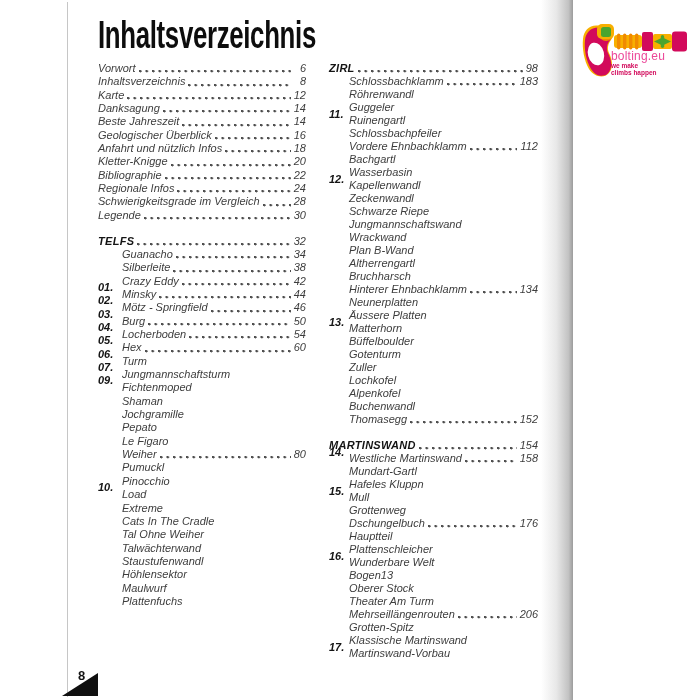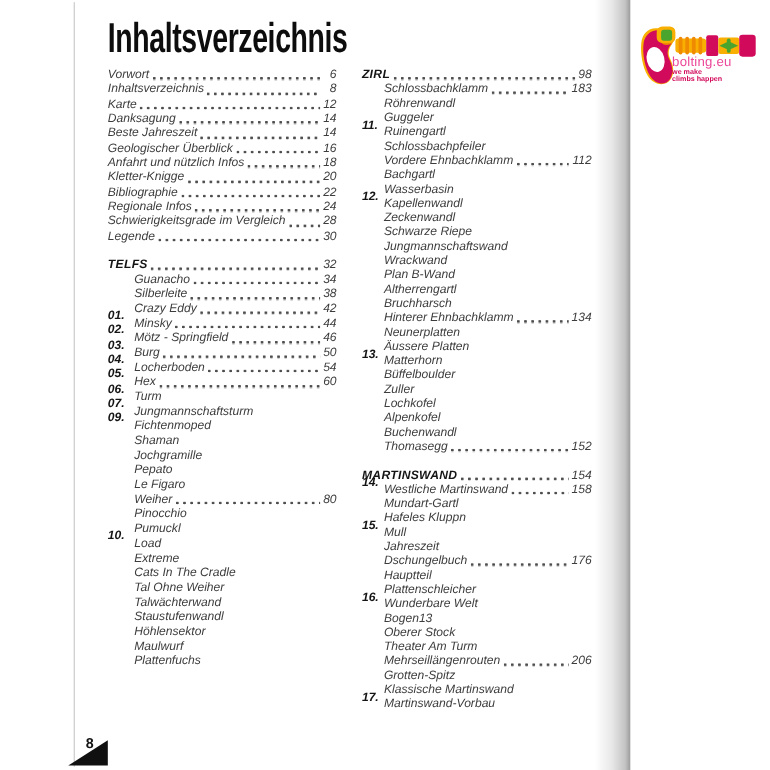--- a/index.html
+++ b/index.html
@@ -196,24 +196,24 @@
         <div class="row sub">
           <span class="lbl">Le Figaro</span>
         </div>
         <div class="row">
           <span class="num">10.</span>
           <span class="lbl">Weiher</span>
           <span class="leader"></span>
           <span class="pg">80</span>
         </div>
         <div class="row sub">
+          <span class="lbl">Pumuckl</span>
+        </div>
+        <div class="row sub">
           <span class="lbl">Pinocchio</span>
-        </div>
-        <div class="row sub">
-          <span class="lbl">Pumuckl</span>
         </div>
         <div class="row sub">
           <span class="lbl">Load</span>
         </div>
         <div class="row sub">
           <span class="lbl">Extreme</span>
         </div>
         <div class="row sub">
           <span class="lbl">Cats In The Cradle</span>
         </div>
@@ -310,20 +310,23 @@
         <div class="row sub">
           <span class="lbl">Äussere Platten</span>
         </div>
         <div class="row sub">
           <span class="lbl">Matterhorn</span>
         </div>
         <div class="row sub">
           <span class="lbl">Büffelboulder</span>
         </div>
         <div class="row sub">
+          <span class="lbl">Gotenturm</span>
+        </div>
+        <div class="row sub">
           <span class="lbl">Zuller</span>
         </div>
         <div class="row sub">
           <span class="lbl">Lochkofel</span>
         </div>
         <div class="row sub">
           <span class="lbl">Alpenkofel</span>
         </div>
         <div class="row sub">
           <span class="lbl">Buchenwandl</span>
@@ -350,21 +353,21 @@
         <div class="row sub">
           <span class="lbl">Mundart-Gartl</span>
         </div>
         <div class="row sub">
           <span class="lbl">Hafeles Kluppn</span>
         </div>
         <div class="row sub">
           <span class="lbl">Mull</span>
         </div>
         <div class="row sub">
-          <span class="lbl">Jahreszeit</span>
+          <span class="lbl">Grottenweg</span>
         </div>
         <div class="row">
           <span class="num">16.</span>
           <span class="lbl">Dschungelbuch</span>
           <span class="leader"></span>
           <span class="pg">176</span>
         </div>
         <div class="row sub">
           <span class="lbl">Hauptteil</span>
         </div>

